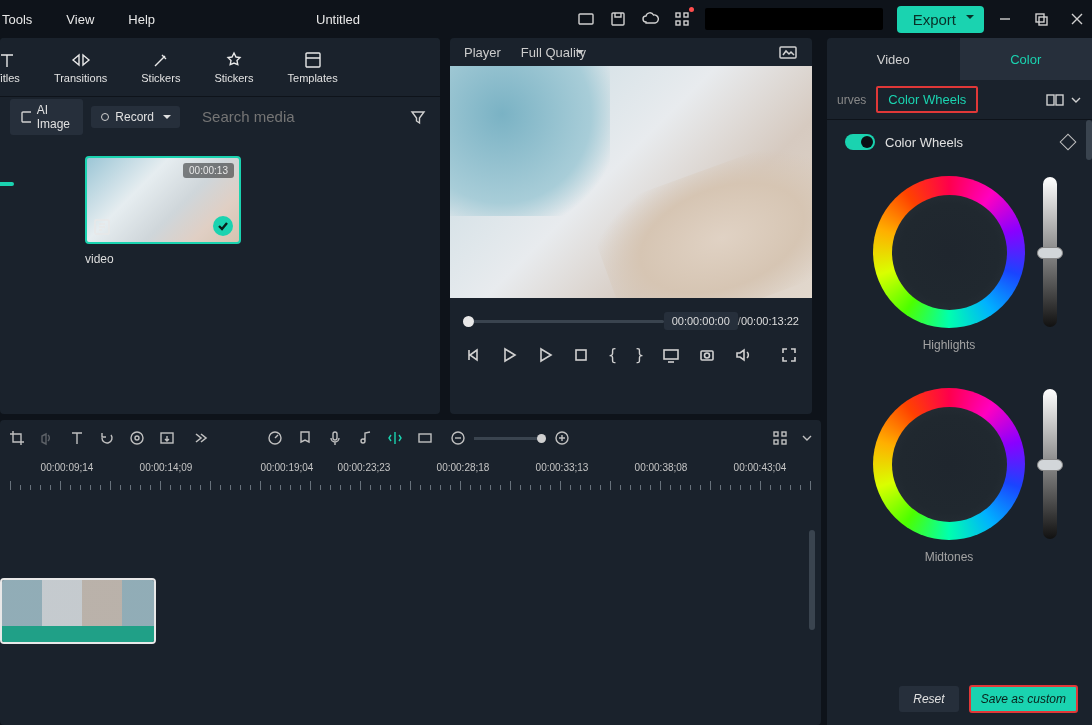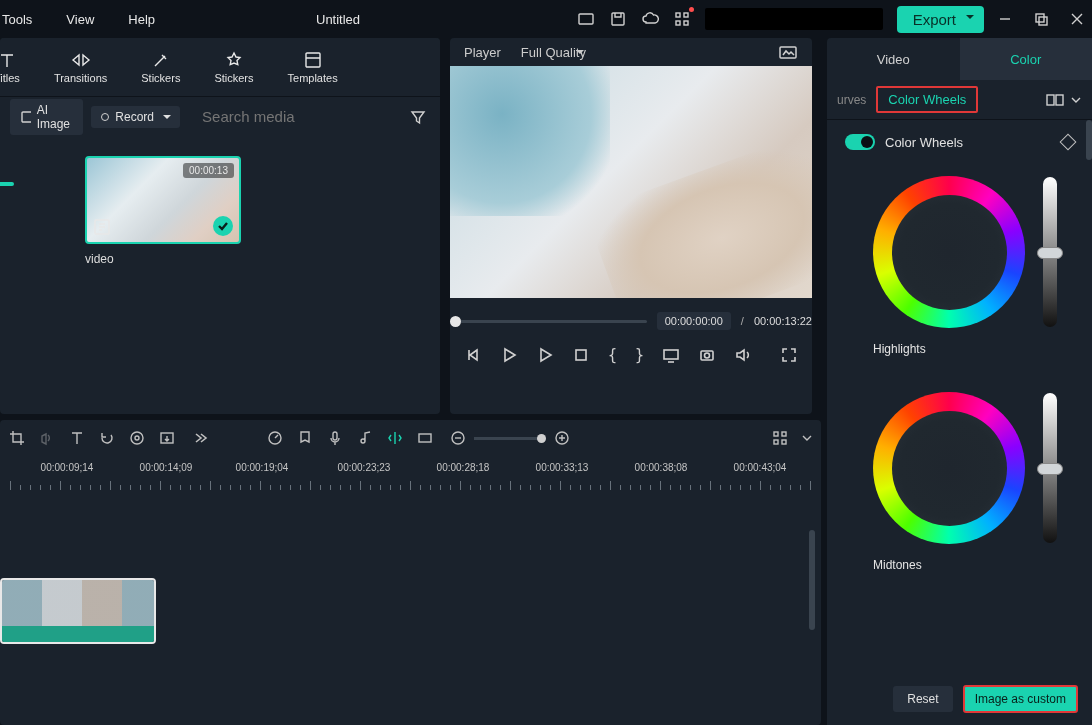--- a/index.html
+++ b/index.html
@@ -46,21 +46,21 @@
 
 
 .player { position: absolute; left: 450px; top: 38px; width: 362px; height: 376px; background: #1a222c; border-radius: 4px; display: flex; flex-direction: column; }
 .player-head { height: 28px; display: flex; align-items: center; padding: 0 14px; gap: 20px; font-size: 13px; }
 .quality-wrap { position: relative; }
 .quality-wrap::after { content: ""; position: absolute; right: 2px; top: 5px; border: 4px solid transparent; border-top-color: #ccc; }
 .player-head .snap-icon { margin-left: auto; }
 .preview { height: 232px; margin: 0 0; background: linear-gradient(135deg,#7fb5c7 0%, #d8e3e8 25%, #e8ebee 45%, #d6cac0 70%, #e2d8cd 100%); position: relative; overflow: hidden; }
 .preview::before { content: ""; position: absolute; left: -20px; top: -20px; width: 180px; height: 170px; background: radial-gradient(circle at 40% 40%, #7ab2c4 0%, #a8cdd8 60%, transparent 80%); }
 .preview::after { content: ""; position: absolute; right: -30px; bottom: -10px; width: 240px; height: 140px; background: radial-gradient(ellipse at 50% 50%, #e0d2c4 0%, #d6c5b3 50%, transparent 80%); transform: rotate(-20deg); }
-.timebar { display: flex; align-items: center; gap: 10px; padding: 14px 0 0; }
+.timebar { display: flex; align-items: center; padding: 14px 13px 0; }
 .timebar .track { flex: 1; height: 3px; background: #3a444f; border-radius: 2px; position: relative; }
 .timebar .track .playhead { position: absolute; left: 0; top: -4px; width: 11px; height: 11px; border-radius: 50%; background: #e8e8e8; }
 .timebar .timebox { background: #262f3b; color: #ddd; font-size: 11px; padding: 3px 8px; border-radius: 3px; }
 .timebar .sep { font-size: 11px; color: #aaa; }
 .timebar .total { font-size: 11px; color: #ddd; }
 .player-ctrls { display: flex; align-items: center; gap: 18px; justify-content: flex-start; padding: 16px 14px; }
 .player-ctrls svg { stroke: #d0d0d0; fill: none; stroke-width: 1.6; }
 .player-ctrls .braces { color: #d0d0d0; font-size: 15px; font-family: monospace; }
 
 
@@ -77,23 +77,23 @@
 .section-row { display: flex; align-items: center; gap: 10px; font-size: 13px; color: #e0e0e0; margin-bottom: 26px; }
 .toggle { width: 30px; height: 16px; background: #1ad3b0; border-radius: 8px; position: relative; }
 .toggle::after { content: ""; position: absolute; right: 2px; top: 2px; width: 12px; height: 12px; border-radius: 50%; background: #0a1014; }
 .diamond { width: 12px; height: 12px; border: 1.5px solid #c0c0c0; transform: rotate(45deg); margin-left: auto; }
 .wheel-block { display: flex; align-items: center; gap: 18px; margin-bottom: 10px; }
 .wheel-spacer { width: 10px; }
 .color-wheel { width: 152px; height: 152px; border-radius: 50%; background: conic-gradient(from 0deg,#ff004c,#ff00c0,#8a00ff,#1a44ff,#00b1ff,#00ffae,#4cff00,#d9ff00,#ffaf00,#ff4200,#ff004c); display: flex; align-items: center; justify-content: center; }
 .color-wheel::after { content: ""; width: 115px; height: 115px; border-radius: 50%; background: radial-gradient(circle,#1f262e 0%,#20282f 60%,#2a323a 100%); }
 .bright-slider { width: 14px; height: 150px; border-radius: 7px; background: linear-gradient(#fff 0%, #888 50%, #111 100%); position: relative; }
 .bright-slider .knob { position: absolute; left: -6px; top: 70px; width: 26px; height: 12px; border-radius: 6px; background: #d2d6d9; border: 1px solid #888; }
-.wheel-label { font-size: 12px; color: #e5e5e5; width: 152px; margin: 14px 0 36px 28px; }
+.wheel-label { text-align: center; font-size: 12px; color: #a3a3a3; width: 152px; margin: 6px 0 36px 28px; }
 .insp-scroll { position: absolute; right: 0; top: 0; width: 6px; height: 40px; background: #3a444f; border-radius: 3px; }
-.insp-footer { position: absolute; bottom: 0; left: 0; right: 0; height: 52px; display: flex; align-items: center; justify-content: flex-end; gap: 10px; padding: 0 14px; background: #1a222c; }
+.insp-footer { position: absolute; bottom: 0; left: 0; right: 0; height: 52px; display: flex; align-items: center; justify-content: flex-end; gap: 10px; padding: 0 14px; background: #1a222c; font-style: italic; }
 .btn-reset { background: #262f3b; color: #e0e0e0; font-size: 12px; padding: 6px 14px; border-radius: 3px; }
 .btn-save { border: 2px solid #e03838; background: #1ad3b0; color: #08201a; font-size: 12px; padding: 5px 10px; border-radius: 3px; }
 
 
 .timeline { position: absolute; left: 0; right: 271px; top: 420px; bottom: 0; background: #1a222c; border-radius: 4px; }
 .tl-tools { height: 36px; display: flex; align-items: center; padding: 0 8px; gap: 12px; }
 .tl-tools svg { stroke: #c0c0c0; fill: none; stroke-width: 1.4; }
 .tl-tools .more-chev { padding: 0 4px; }
 .tl-tools .tool-gap { width: 30px; }
 .tl-tools .accent svg { stroke: #1ad3b0; }
@@ -370,21 +370,21 @@
       <div class="wheel-spacer"></div>
       <div class="color-wheel"></div>
       <div class="bright-slider">
           <div class="knob"></div>
         </div>
     </div>
     <div class="wheel-label" style="margin-bottom:4px">Midtones</div>
   </div>
   <div class="insp-footer">
     <div class="btn-reset">Reset</div>
-    <div class="btn-save">Image as custom</div>
+    <div class="btn-save">Save as custom</div>
   </div>
 </div>
 
 <div class="timeline">
   <div class="tl-tools">
     <span>
         <svg width="18" height="18">
           <path d="M5 2v11h11M2 5h11v11"></path>
         </svg>
       </span>
@@ -483,21 +483,21 @@
           <svg width="12" height="12">
             <path d="M2 4l4 4 4-4"></path>
           </svg>
         </span>
     </div>
   </div>
   <div class="tl-ruler">
     <div class="stamps" id="stamps">
         <span class="stamp" style="left: 67px;">00:00:09;14</span>
         <span class="stamp" style="left: 166px;">00:00:14;09</span>
-        <span class="stamp" style="left: 256px; padding-left: 12px;">00:00:19;04</span>
+        <span class="stamp" style="left: 281px; padding-left: 12px;">00:00:19;04</span>
         <span class="stamp" style="left: 364px;">00:00:23;23</span>
         <span class="stamp" style="left: 463px;">00:00:28;18</span>
         <span class="stamp" style="left: 562px;">00:00:33;13</span>
         <span class="stamp" style="left: 661px;">00:00:38;08</span>
         <span class="stamp" style="left: 760px;">00:00:43;04</span>
       </div>
     <div class="ticks" id="ticks">
         <div class="tick maj" style="left: 10px;"></div>
         <div class="tick" style="left: 20px;"></div>
         <div class="tick" style="left: 30px;"></div>

